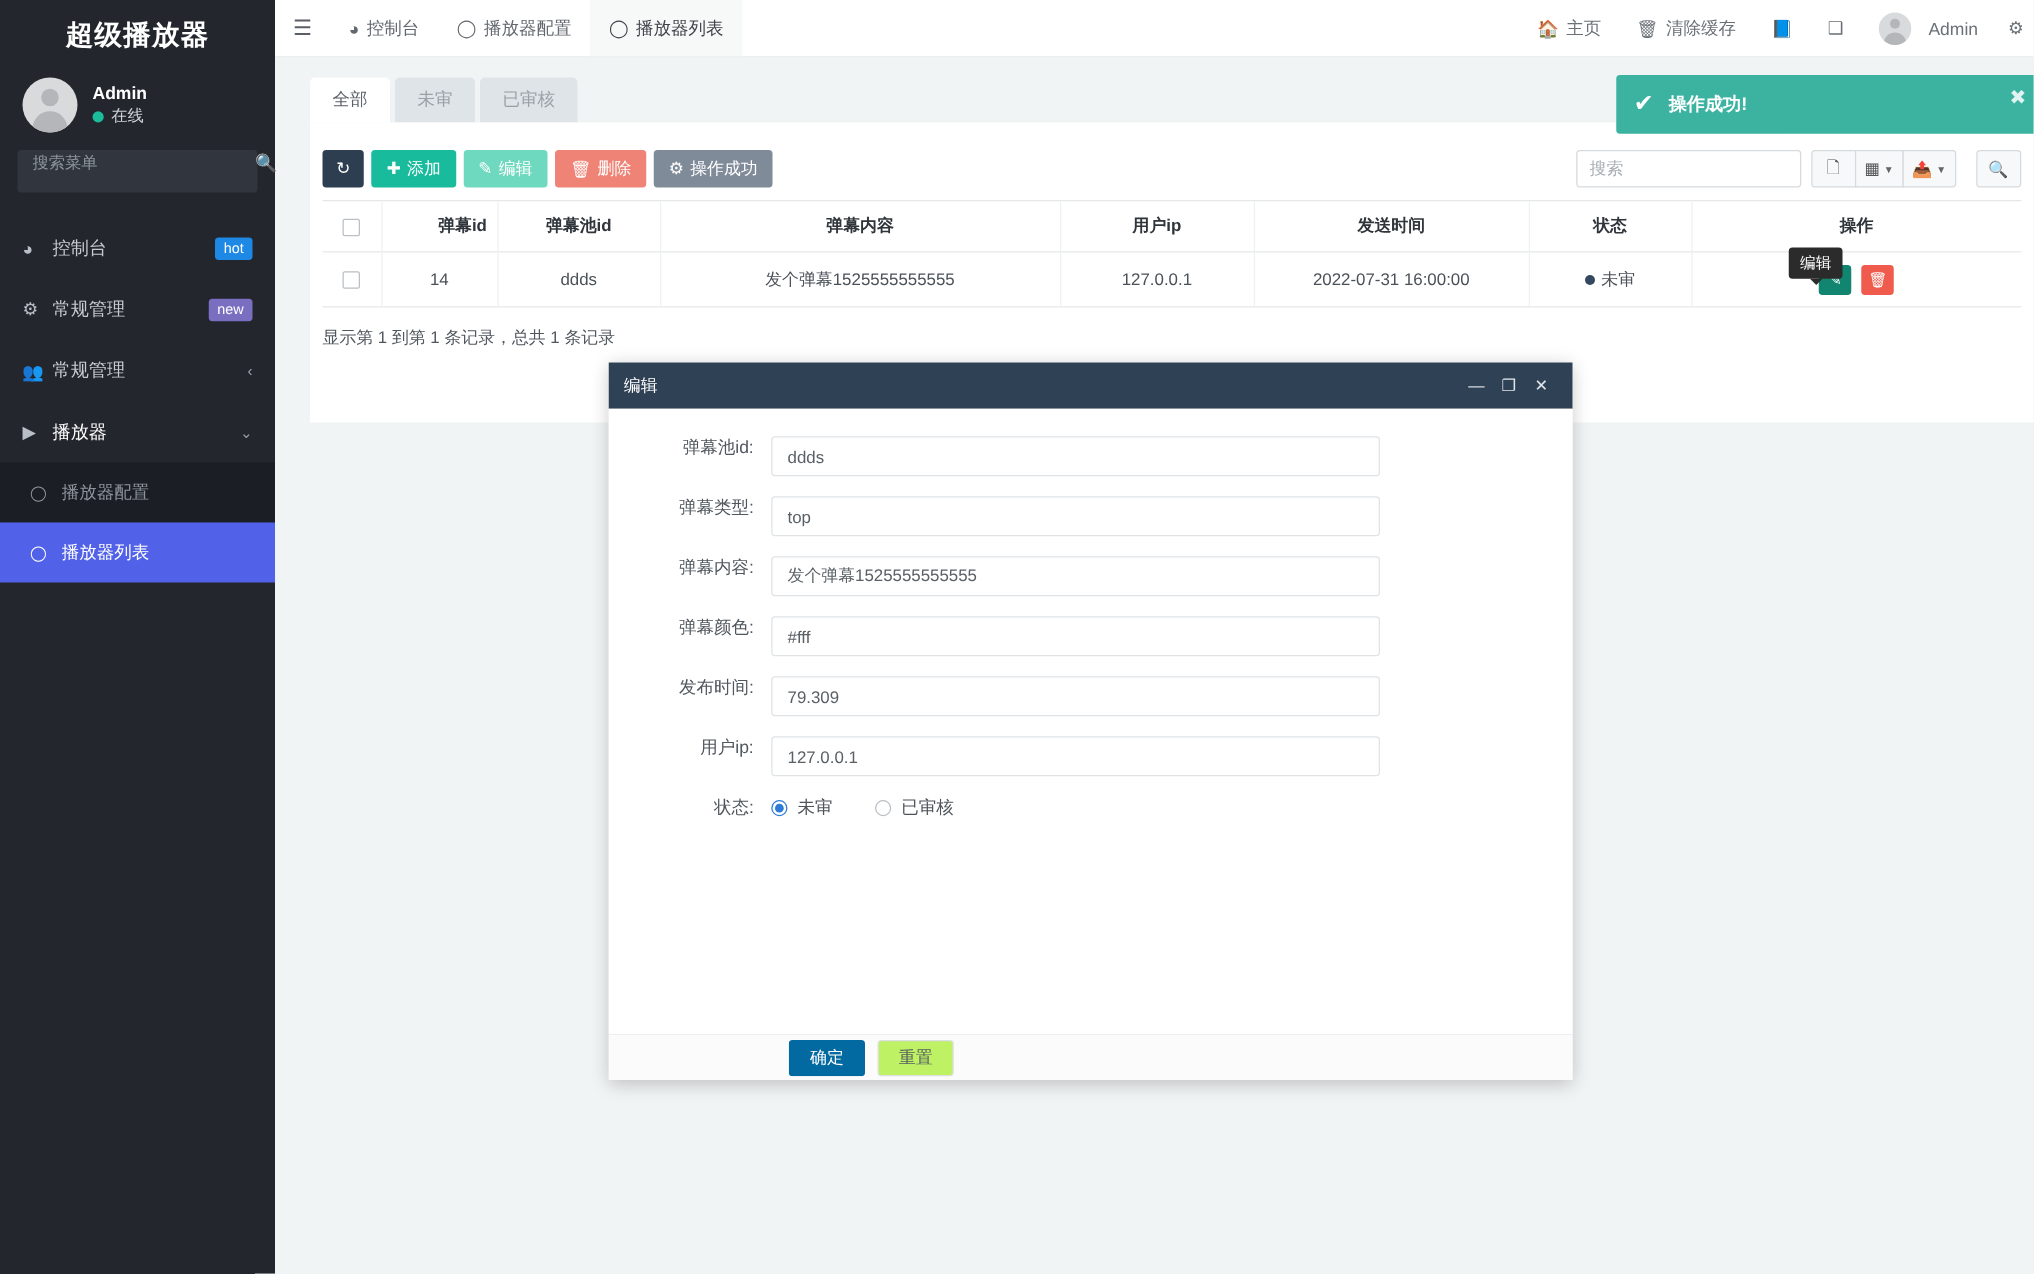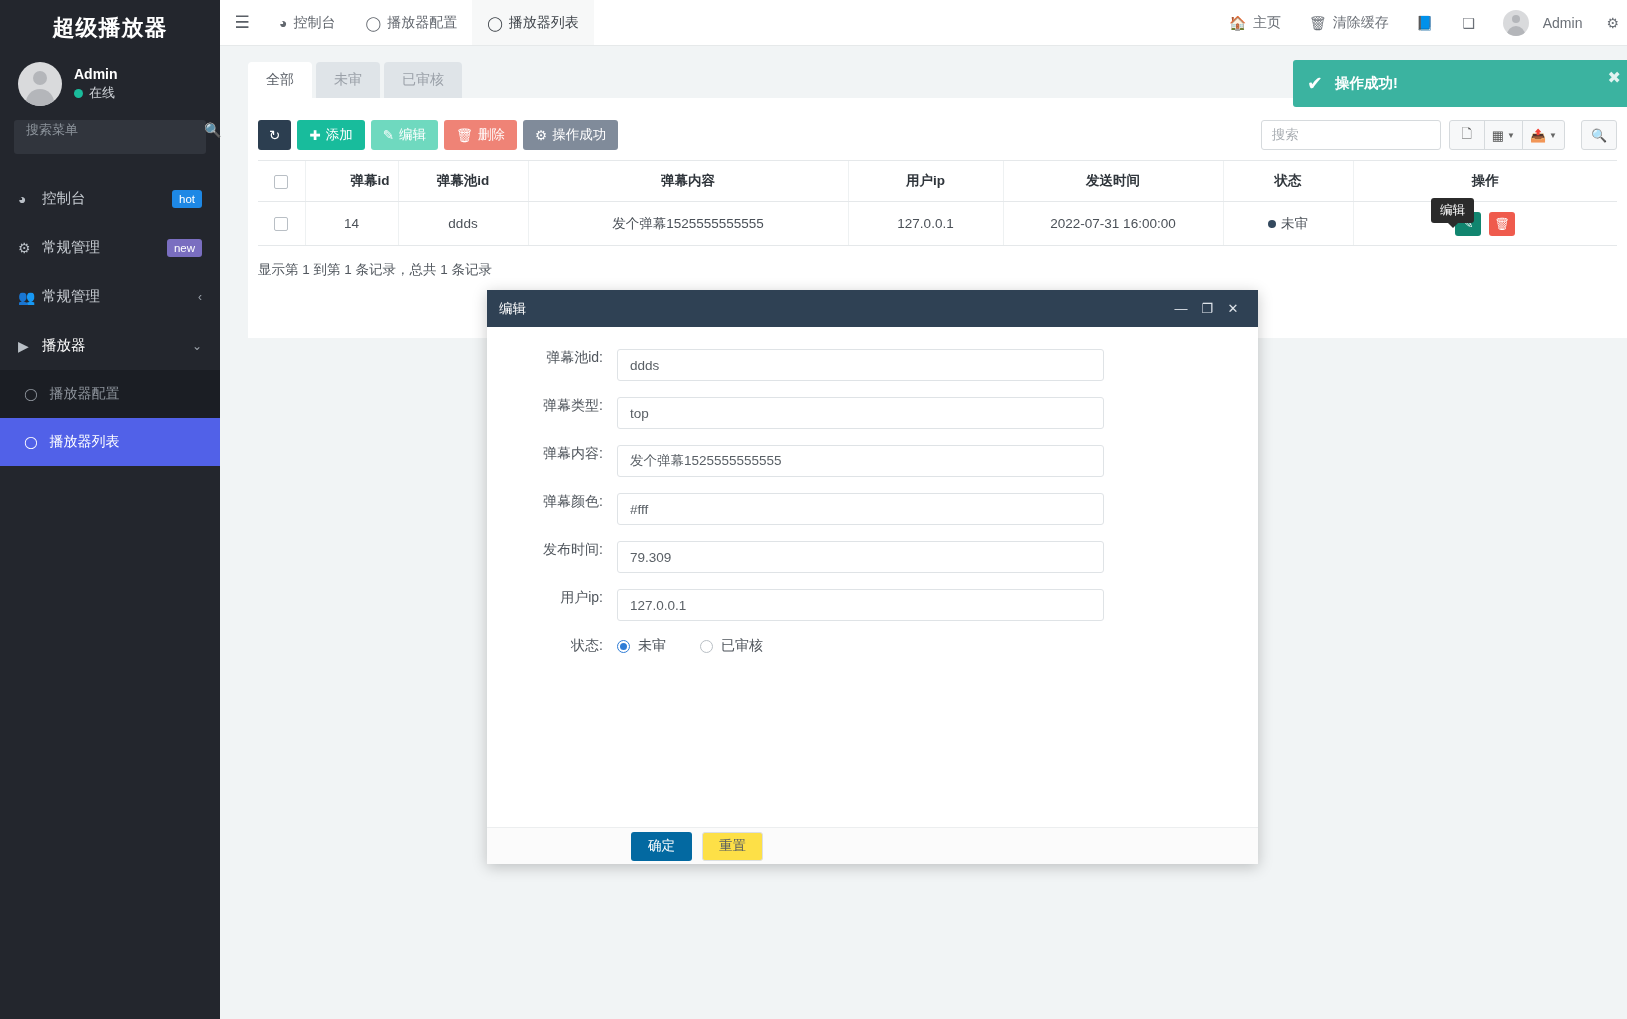--- a/index.html
+++ b/index.html
@@ -235,21 +235,21 @@
 
   #modal-foot {
     height:37px; border-top:1px solid #eceeef; background:#fbfbfb;
     display:flex; align-items:center; padding-left:144px; gap:10px;
   }
   .mbtn {
     height:29px; padding:0 16px; border-radius:3px; font-size:13.5px; font-family:inherit;
     cursor:pointer; border:1px solid transparent;
   }
   .mbtn.primary { background:#0369a1; color:#fff; }
-  .mbtn.plain { background:#fde047; color:#555b62; border:1px solid #dcdfe2; }
+  .mbtn.plain { background:#bef264; color:#555b62; border:1px solid #dcdfe2; }
 </style>
 </head>
 <body>
 
 <div id="sidebar">
   <div id="brand">超级播放器</div>
 
   <div id="userbox">
     <div id="avatar"></div>
     <div id="userinfo">

